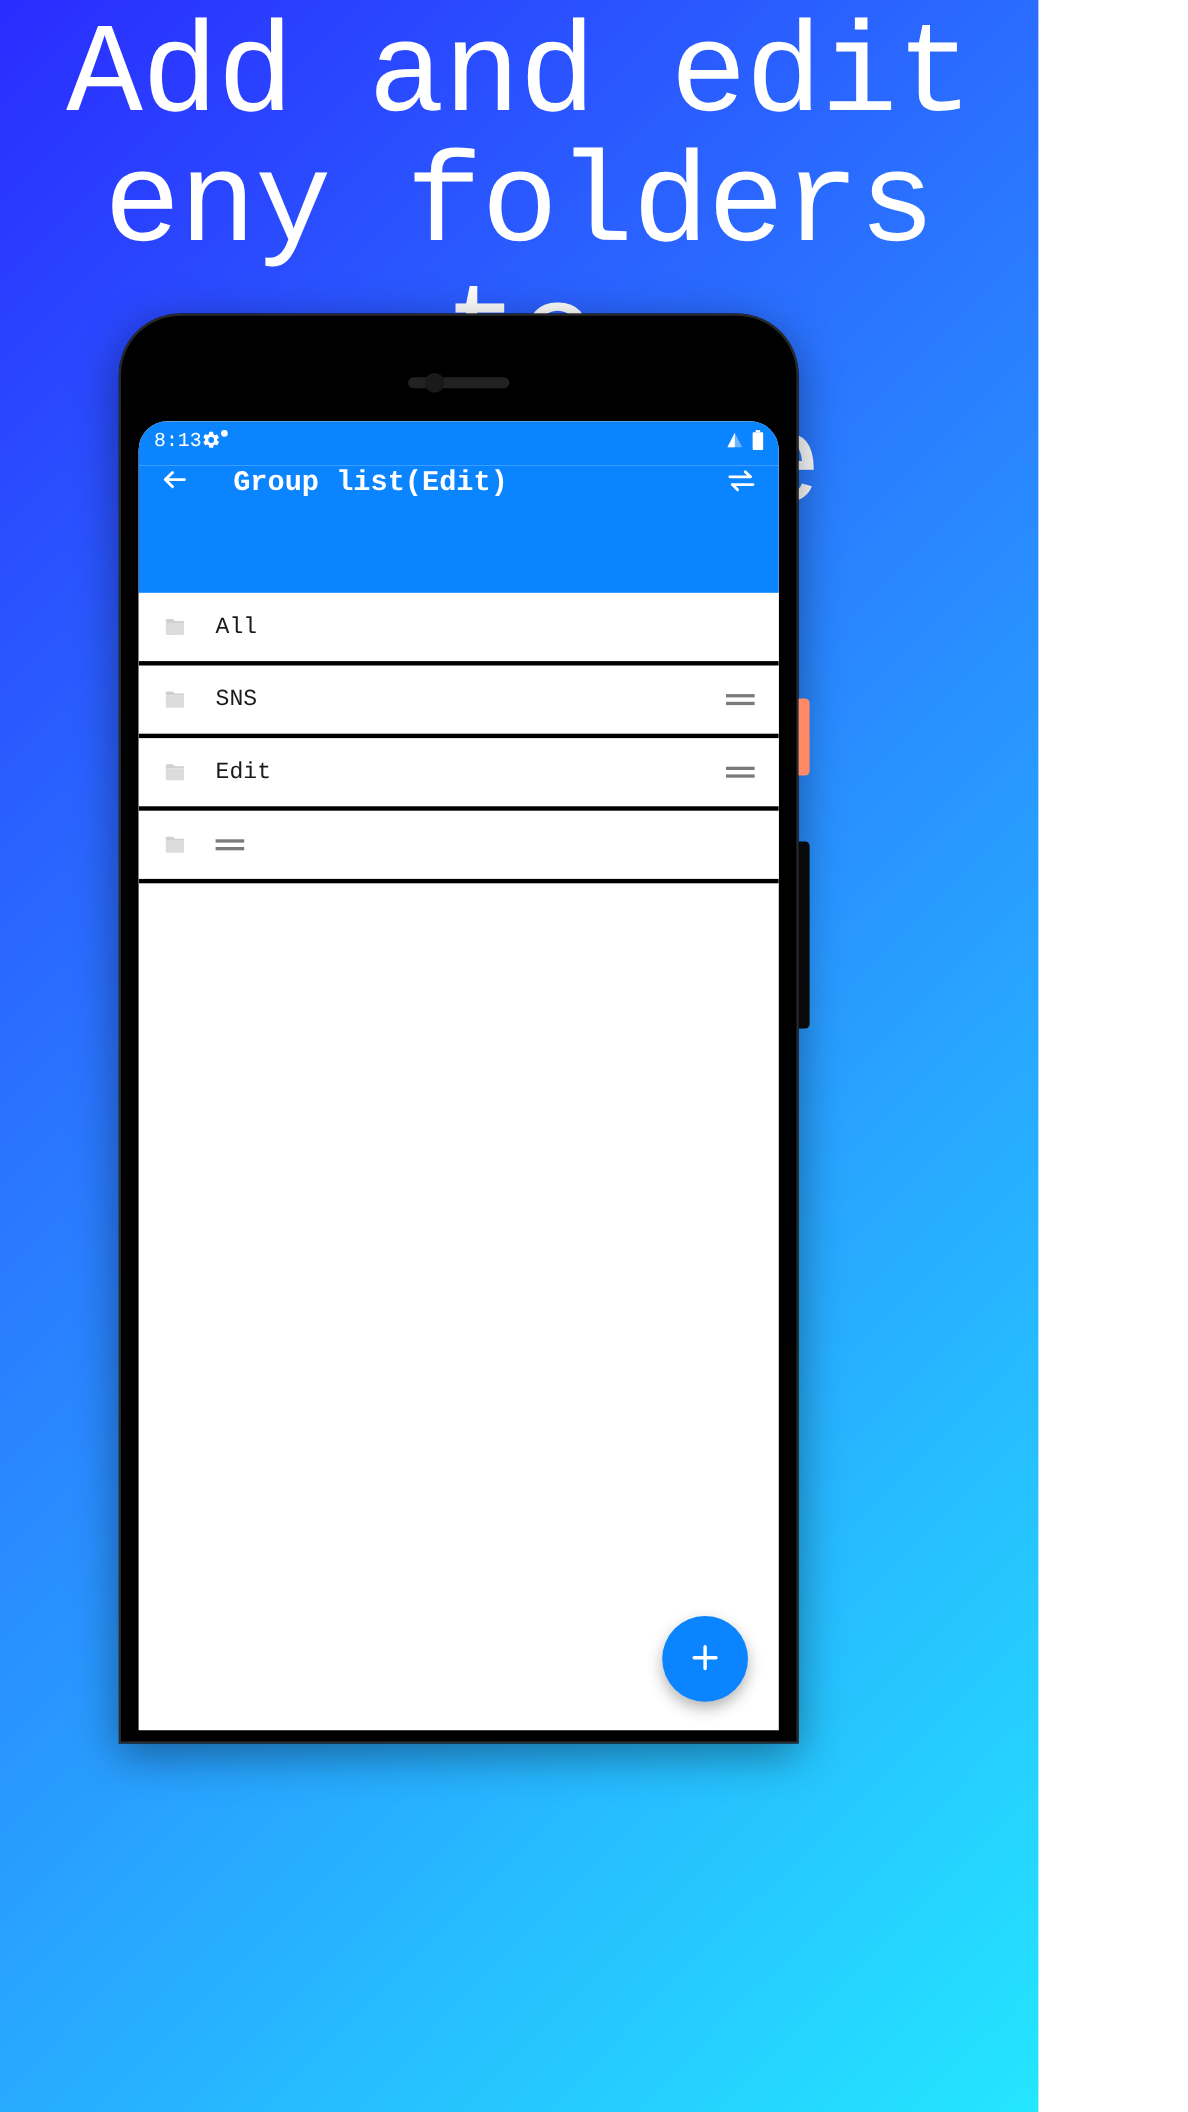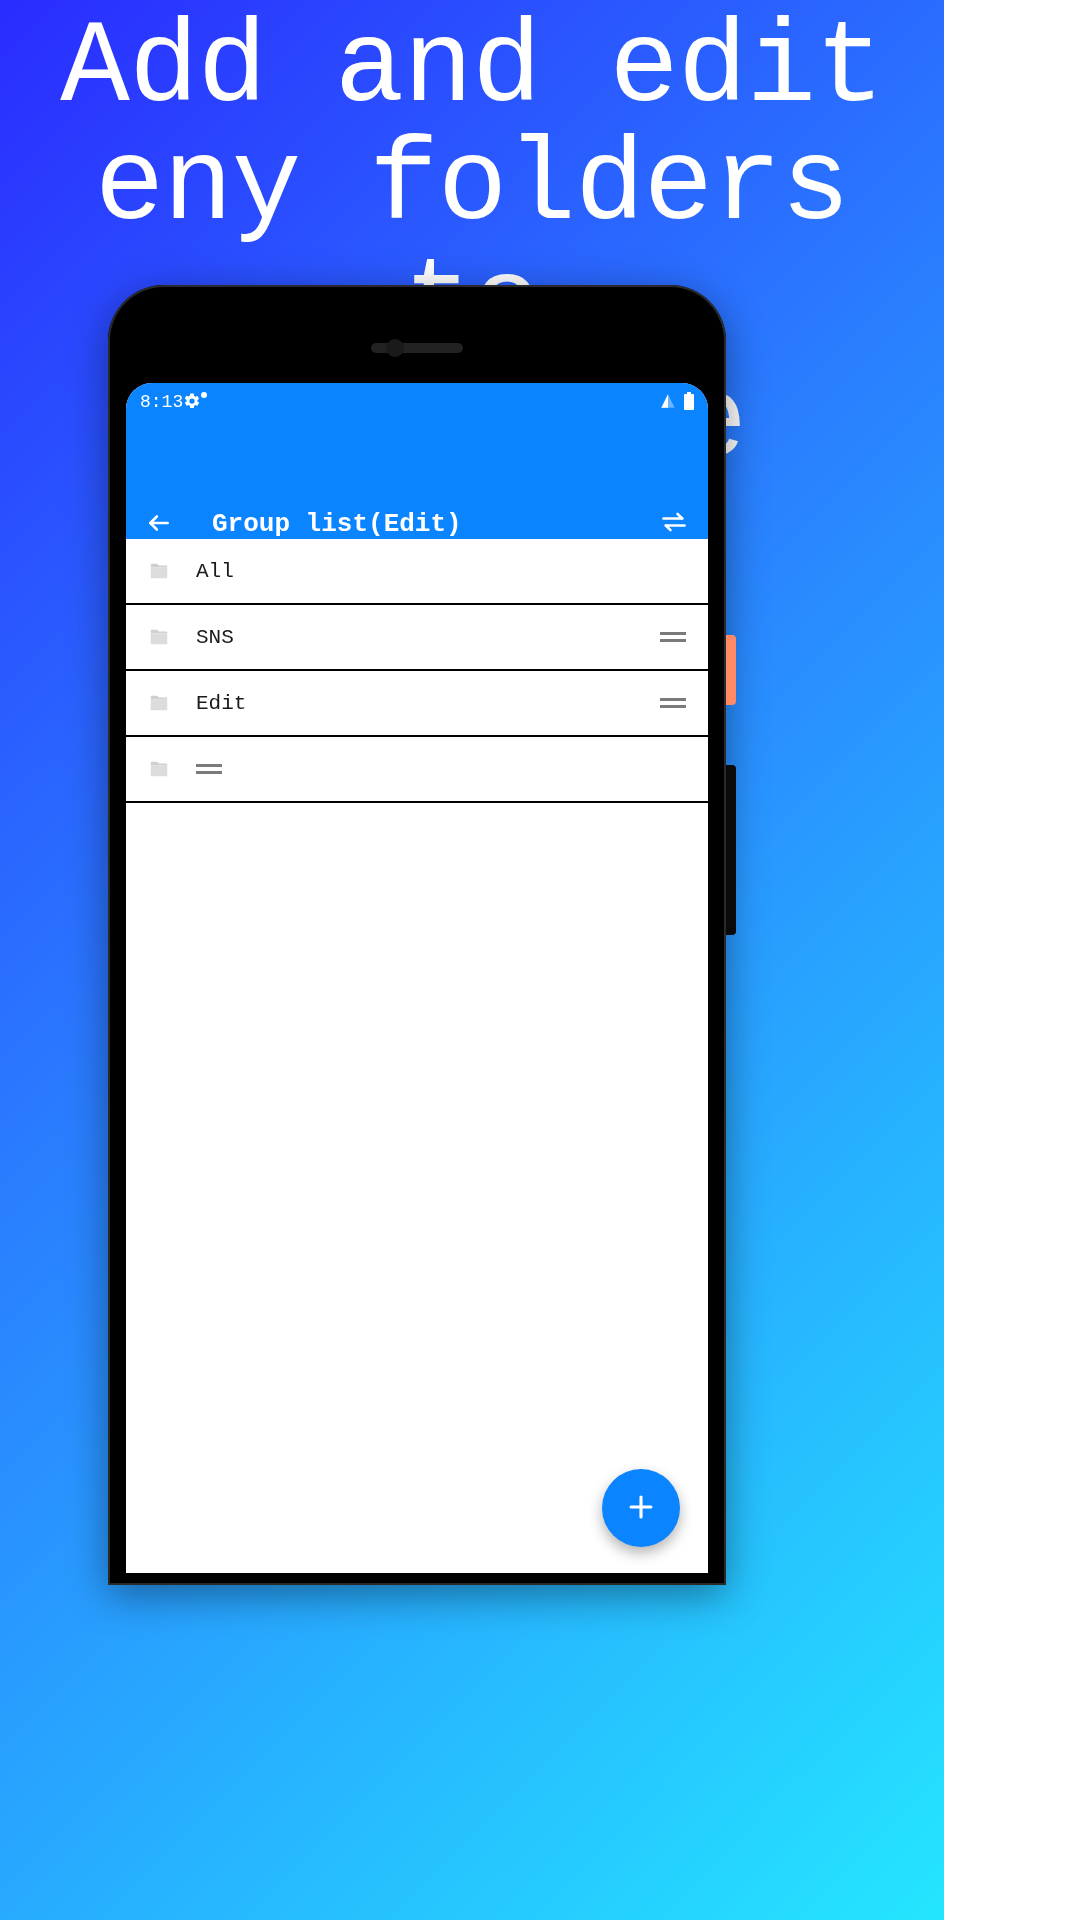--- a/index.html
+++ b/index.html
@@ -97,37 +97,37 @@
   }
   .statusbar .left { display: flex; align-items: flex-start; }
   .statusbar .right { display: flex; align-items: center; gap: 8px; }
   .dot { width: 6px; height: 6px; border-radius: 50%; background: #fff; }
 
   .appbar {
     height: 116px;
     background: #0a84ff;
     color: #fff;
     display: flex;
-    align-items: flex-end;
+    align-items: flex-start;
     padding: 0 20px;
     gap: 40px;
   }
   .appbar-title {
     font-size: 26px;
     font-weight: 600;
     flex: 1;
   }
 
   .list { background: #fff; }
   .row {
     height: 66px;
     display: flex;
     align-items: center;
     padding: 17px 22px;
-    border-bottom: 2px solid #000000;
+    border-bottom: 4px solid #000000;
     gap: 26px;
     font-size: 21px;
     color: #1a1a1a;
   }
   .row .label { flex: 1; }
   .folder-icon {
     width: 22px;
     height: 22px;
     display: inline-block;
   }

